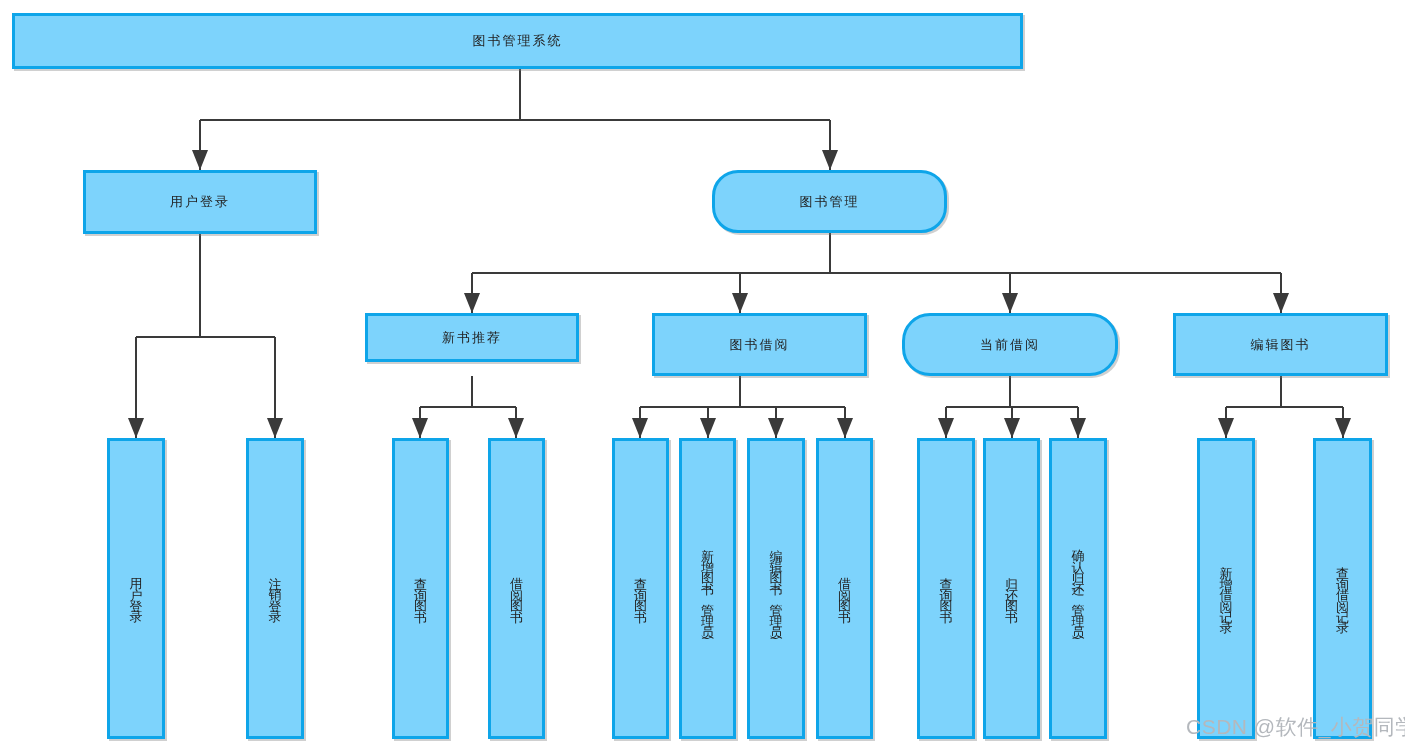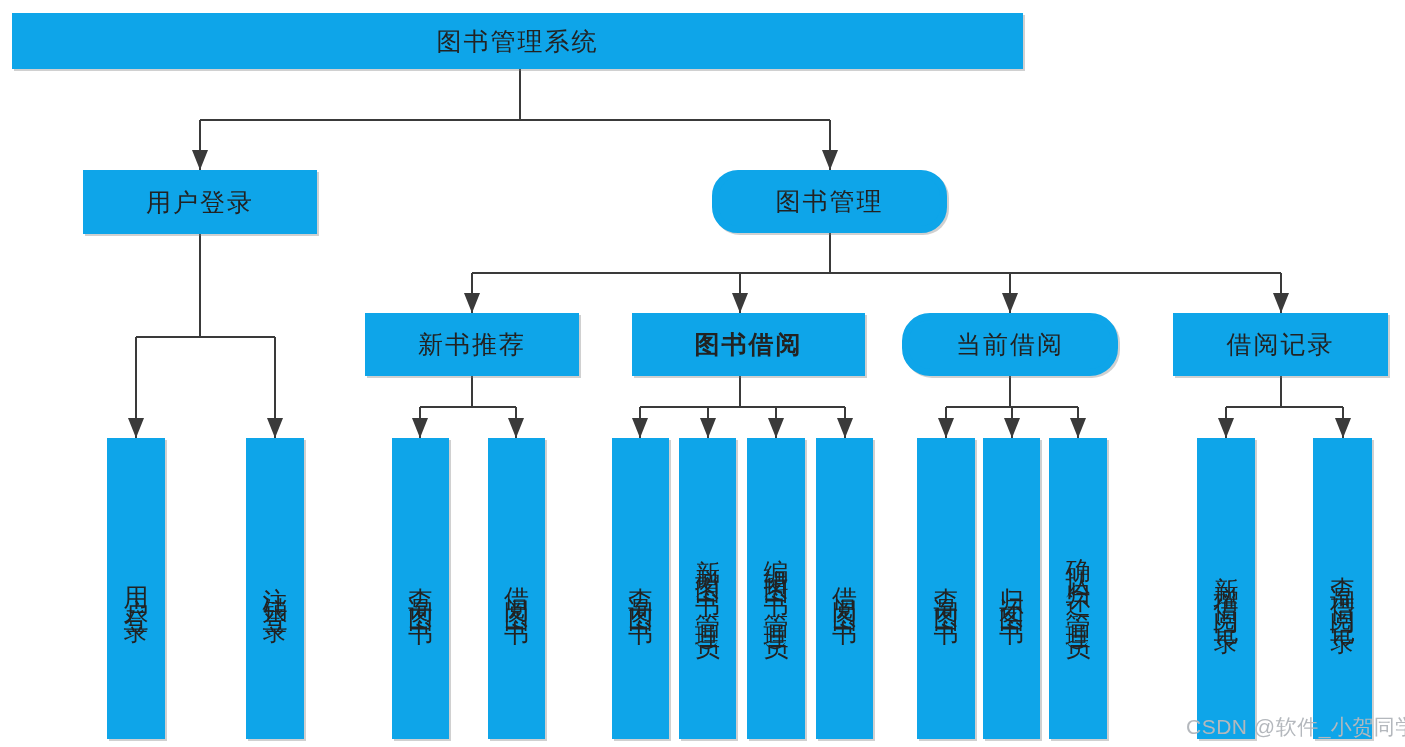--- a/index.html
+++ b/index.html
@@ -17,28 +17,28 @@
   }
   svg.connectors {
     position: absolute;
     left: 0; top: 0;
     width: 1405px;
     height: 747px;
   }
   .node {
     position: absolute;
     box-sizing: border-box;
-    background: #0ea5e9;
-    border: 7px solid #0ea5e9;
+    background: #7dd3fc;
+    border: 3px solid #0ea5e9;
     box-shadow: 2px 2px 0 rgba(120,120,120,0.35);
     display: flex;
     align-items: center;
     justify-content: center;
     color: #222222;
-    font-size: 25px;
+    font-size: 13px;
     letter-spacing: 2px;
     text-align: center;
     white-space: nowrap;
   }
   .node.leaf {
     writing-mode: vertical-rl;
     text-orientation: mixed;
     letter-spacing: 11px;
     line-height: 1;
     white-space: normal;
@@ -120,24 +120,24 @@
         <line x1="1343" y1="407" x2="1343" y2="438" marker-end="url(#arrow)"></line>
       </g>
     </g>
   </svg>
 
   <div class="node" style="left:12px; top:13px; width:1011px; height:56px;">图书管理系统</div>
 
   <div class="node" style="left:83px; top:170px; width:234px; height:64px;">用户登录</div>
   <div class="node" style="left:712px; top:170px; width:235px; height:63px;border-radius:26px;">图书管理</div>
 
-  <div class="node" style="left:365px; top:313px; width:214px; height:63px;">新书推荐</div>
-  <div class="node" style="left:632px; top:313px; width:233px; height:63px;font-weight:bold;">图书借阅</div>
+  <div class="node" style="left:365px; top:313px; width:214px; height:49px;">新书推荐</div>
+  <div class="node" style="left:652px; top:313px; width:215px; height:63px;">图书借阅</div>
   <div class="node" style="left:902px; top:313px; width:216px; height:63px;border-radius:28px;">当前借阅</div>
-  <div class="node" style="left:1173px; top:313px; width:215px; height:63px;">借阅记录</div>
+  <div class="node" style="left:1173px; top:313px; width:215px; height:63px;">编辑图书</div>
 
   <div class="node leaf" style="left:107px; top:438px; width:58px; height:301px;">用户登录</div>
   <div class="node leaf" style="left:246px; top:438px; width:58px; height:301px;">注销登录</div>
 
   <div class="node leaf" style="left:392px; top:438px; width:57px; height:301px;">查询图书</div>
   <div class="node leaf" style="left:488px; top:438px; width:57px; height:301px;">借阅图书</div>
 
   <div class="node leaf" style="left:612px; top:438px; width:57px; height:301px;">查询图书</div>
   <div class="node leaf" style="left:679px; top:438px; width:57px; height:301px;">新增图书（管理员）</div>
   <div class="node leaf" style="left:747px; top:438px; width:58px; height:301px;">编辑图书（管理员）</div>

